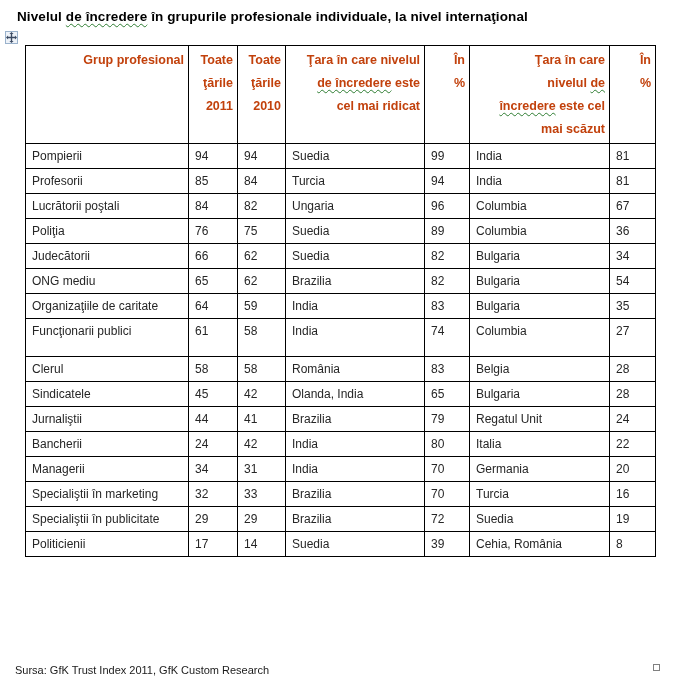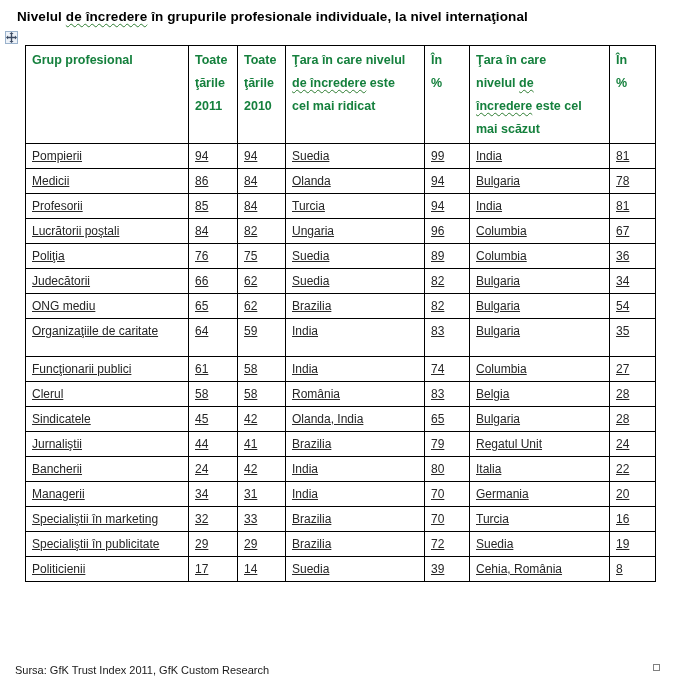--- a/index.html
+++ b/index.html
@@ -37,25 +37,25 @@
   }
   .trust th, .trust td {
     border: 1px solid #000000;
     vertical-align: top;
     box-sizing: border-box;
     overflow: hidden;
     padding: 3px 4px 2px 6px;
   }
   .trust thead tr { height: 96px; }
   .trust th {
-    text-align: left; font-weight: bold;
-    font-size: 12.5px; line-height: 23px; color: #15803d;
+    text-align: right; font-weight: bold;
+    font-size: 12.5px; line-height: 23px; color: #c2410c;
   }
   .trust td { font-size: 12px; line-height: 19px; }
-  .trust tbody tr { height: 25px; text-decoration: underline; }
+  .trust tbody tr { height: 25px; }
   .trust tbody tr:nth-child(8)  { height: 38px; margin-top: 32px; }
   .trust tbody tr:nth-child(20) { height: 37px; }
   .pre { white-space: pre-line; }
   .hline { display: block; }
   .source {
     position: absolute; left: 15px; top: 664px;
     font-size: 11px; color: #1a1a1a; white-space: nowrap;
   }
   .resize-handle {
     position: absolute; left: 653px; top: 664px;
@@ -117,29 +117,20 @@
   <tr>
     <td>Pompierii</td>
     <td>94</td>
     <td>94</td>
     <td>Suedia</td>
     <td>99</td>
     <td>India</td>
     <td>81</td>
   </tr>
 
-  <tr>
-    <td>Medicii</td>
-    <td>86</td>
-    <td>84</td>
-    <td>Olanda</td>
-    <td>94</td>
-    <td>Bulgaria</td>
-    <td>78</td>
-  </tr>
 
   <tr>
     <td>Profesorii</td>
     <td>85</td>
     <td>84</td>
     <td>Turcia</td>
     <td>94</td>
     <td>India</td>
     <td>81</td>
   </tr>

